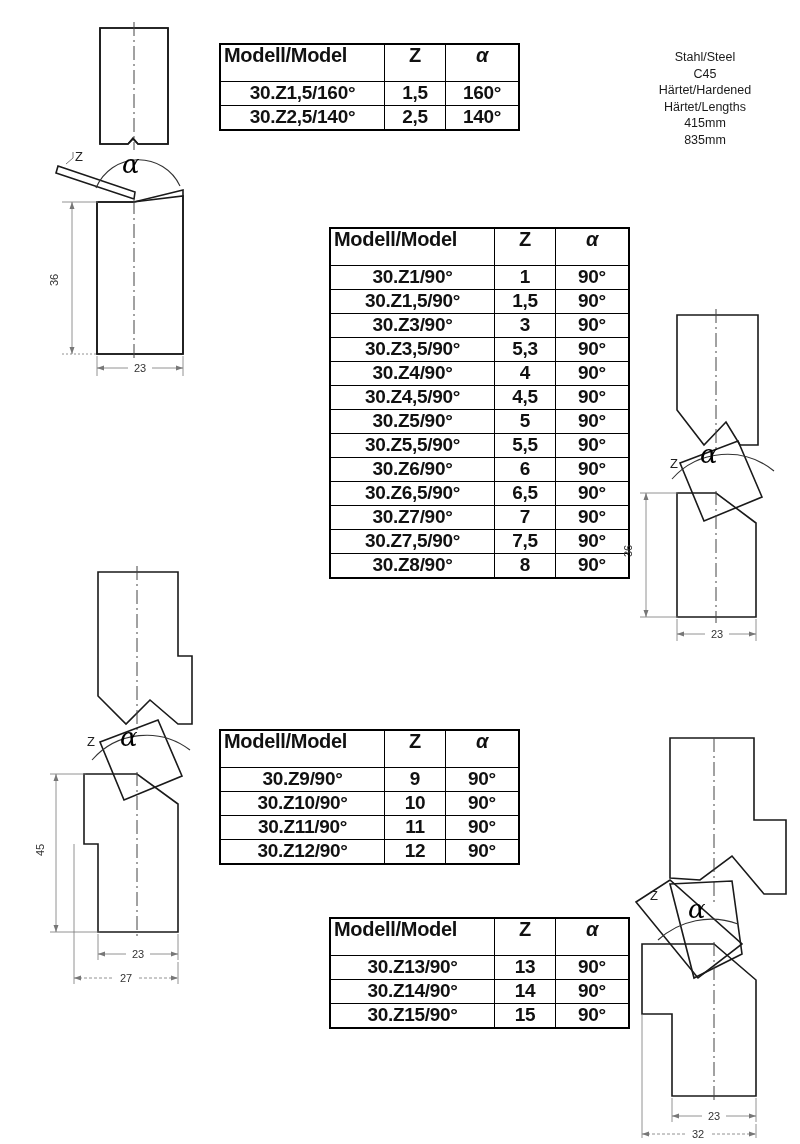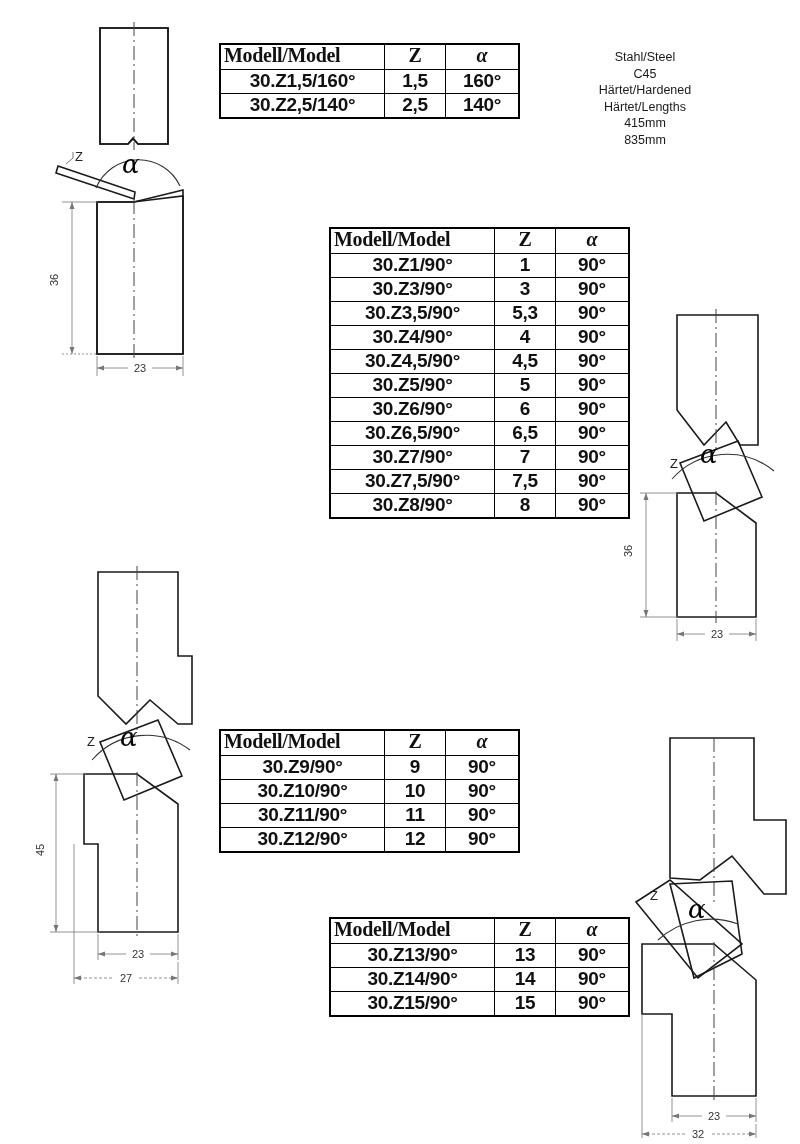--- a/index.html
+++ b/index.html
@@ -29,22 +29,21 @@
     white-space:nowrap;
     overflow:hidden;
     letter-spacing:-0.3px;
     transform-origin:center;
   }
   .spec-table td.model{width:160px;}
   .spec-table td.zcol{width:60px;}
   .spec-table td.acol{width:72px;}
   .spec-table tr.head td{
     font-size:20px;
-    padding:0px 0 4px 0;
-    font-family:Liberation Serif, serif;
+    padding:0px 0 16px 0;
   }
   .spec-table tr.head td.model{text-align:left;padding-left:3px;}
   .alpha{font-family:"DejaVu Serif",serif;font-style:italic;font-weight:400;font-size:21px;}
 
   
   .material{
     position:absolute;
     text-align:center;
     font-size:12.5px;
     line-height:16.5px;
@@ -149,21 +148,21 @@
         <td class="acol">160°</td>
       </tr>
       <tr>
         <td class="model">30.Z2,5/140°</td>
         <td class="zcol">2,5</td>
         <td class="acol">140°</td>
       </tr>
     </tbody>
   </table>
 
-  <div class="material" style="left:560px;top:49px;width:170px;">
+  <div class="material" style="left:620px;top:49px;width:170px;">
     <div>Stahl/Steel</div>
     <div>C45</div>
     <div>Härtet/Hardened</div>
     <div>Härtet/Lengths</div>
     <div>415mm</div>
     <div>835mm</div>
   </div>
 
   <table class="spec-table" style="left:329px;top:227px;">
     <tbody>
@@ -171,20 +170,25 @@
         <td class="model">Modell/Model</td>
         <td class="zcol">Z</td>
         <td class="acol alpha">α</td>
       </tr>
       <tr>
           <td class="model">30.Z1/90°</td>
           <td class="zcol">1</td>
           <td class="acol">90°</td>
         </tr>
       <tr>
+          <td class="model">30.Z1,5/90°</td>
+          <td class="zcol">1,5</td>
+          <td class="acol">90°</td>
+        </tr>
+      <tr>
           <td class="model">30.Z3/90°</td>
           <td class="zcol">3</td>
           <td class="acol">90°</td>
         </tr>
       <tr>
           <td class="model">30.Z3,5/90°</td>
           <td class="zcol">5,3</td>
           <td class="acol">90°</td>
         </tr>
       <tr>
@@ -193,20 +197,25 @@
           <td class="acol">90°</td>
         </tr>
       <tr>
           <td class="model">30.Z4,5/90°</td>
           <td class="zcol">4,5</td>
           <td class="acol">90°</td>
         </tr>
       <tr>
           <td class="model">30.Z5/90°</td>
           <td class="zcol">5</td>
+          <td class="acol">90°</td>
+        </tr>
+      <tr>
+          <td class="model">30.Z5,5/90°</td>
+          <td class="zcol">5,5</td>
           <td class="acol">90°</td>
         </tr>
       <tr>
           <td class="model">30.Z6/90°</td>
           <td class="zcol">6</td>
           <td class="acol">90°</td>
         </tr>
       <tr>
           <td class="model">30.Z6,5/90°</td>
           <td class="zcol">6,5</td>

